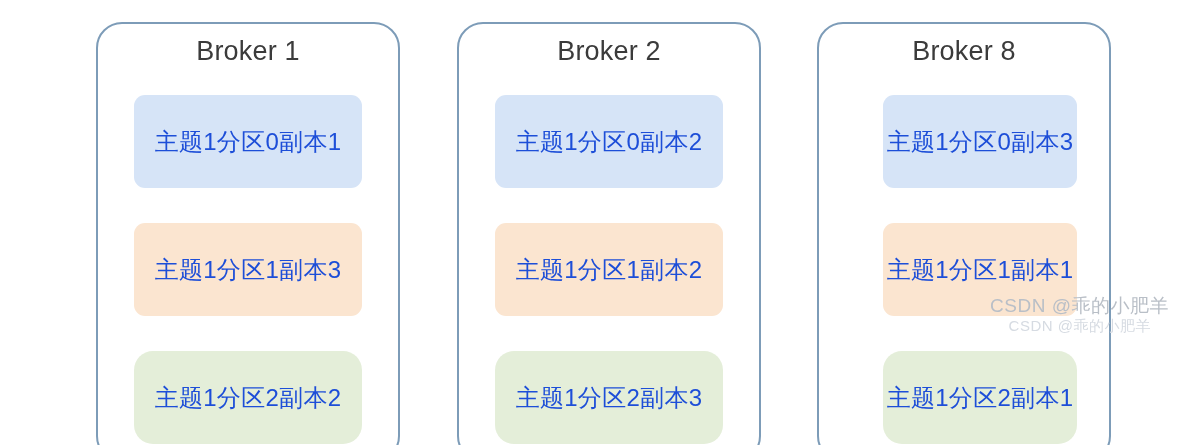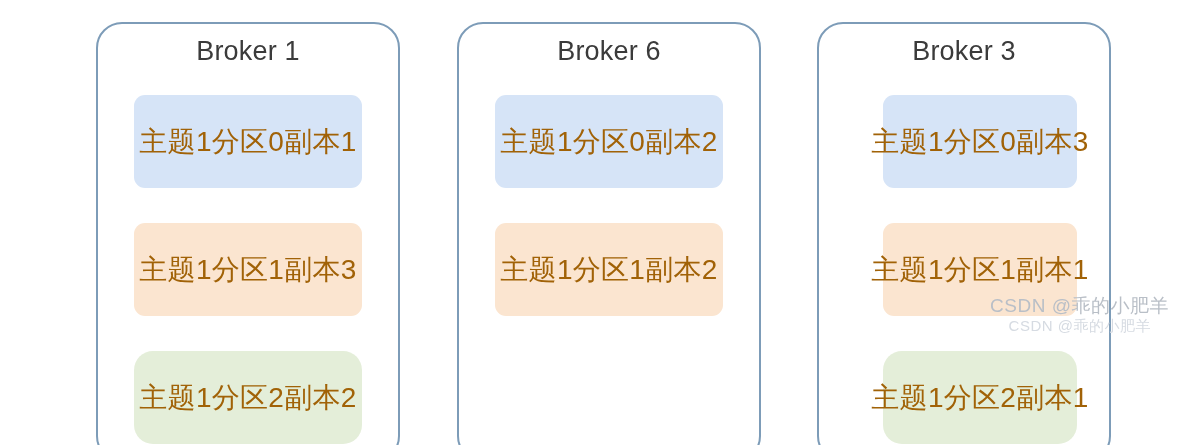--- a/index.html
+++ b/index.html
@@ -54,23 +54,23 @@
     display: flex;
     align-items: center;
     justify-content: center;
   }
   #panel-2 .replica-tile { left: 32px; right: 32px; margin-left: 32px; }
   .replica-tile.slot-0 { top: 71px;  }
   .replica-tile.slot-1 { top: 199px; }
   .replica-tile.slot-2 { top: 327px; border-radius: 19px; }
 
   .replica-label {
-    font-size: 28px;
+    font-size: 24px;
     line-height: 30px;
-    color: #a16207;
+    color: #1d4ed8;
     white-space: nowrap;
     letter-spacing: 0.3px;
   }
 
   .watermark {
     position: absolute;
     right: 18px;
     font-size: 19px;
     line-height: 24px;
     color: #b9bfc7;
@@ -97,31 +97,34 @@
     </div>
     <div class="replica-tile slot-1" style="background:#fbe5d0">
       <span class="replica-label">主题1分区1副本3</span>
     </div>
     <div class="replica-tile slot-2" style="background:#e4eed9">
       <span class="replica-label">主题1分区2副本2</span>
     </div>
   </div>
 
   <div class="broker-panel" id="panel-1">
-    <div class="broker-title">Broker 6</div>
+    <div class="broker-title">Broker 2</div>
     <div class="replica-tile slot-0" style="background:#d6e4f7">
       <span class="replica-label">主题1分区0副本2</span>
     </div>
     <div class="replica-tile slot-1" style="background:#fbe5d0">
       <span class="replica-label">主题1分区1副本2</span>
     </div>
+    <div class="replica-tile slot-2" style="background:#e4eed9">
+      <span class="replica-label">主题1分区2副本3</span>
+    </div>
   </div>
 
   <div class="broker-panel" id="panel-2">
-    <div class="broker-title">Broker 3</div>
+    <div class="broker-title">Broker 8</div>
     <div class="replica-tile slot-0" style="background:#d6e4f7">
       <span class="replica-label">主题1分区0副本3</span>
     </div>
     <div class="replica-tile slot-1" style="background:#fbe5d0">
       <span class="replica-label">主题1分区1副本1</span>
     </div>
     <div class="replica-tile slot-2" style="background:#e4eed9">
       <span class="replica-label">主题1分区2副本1</span>
     </div>
   </div>

